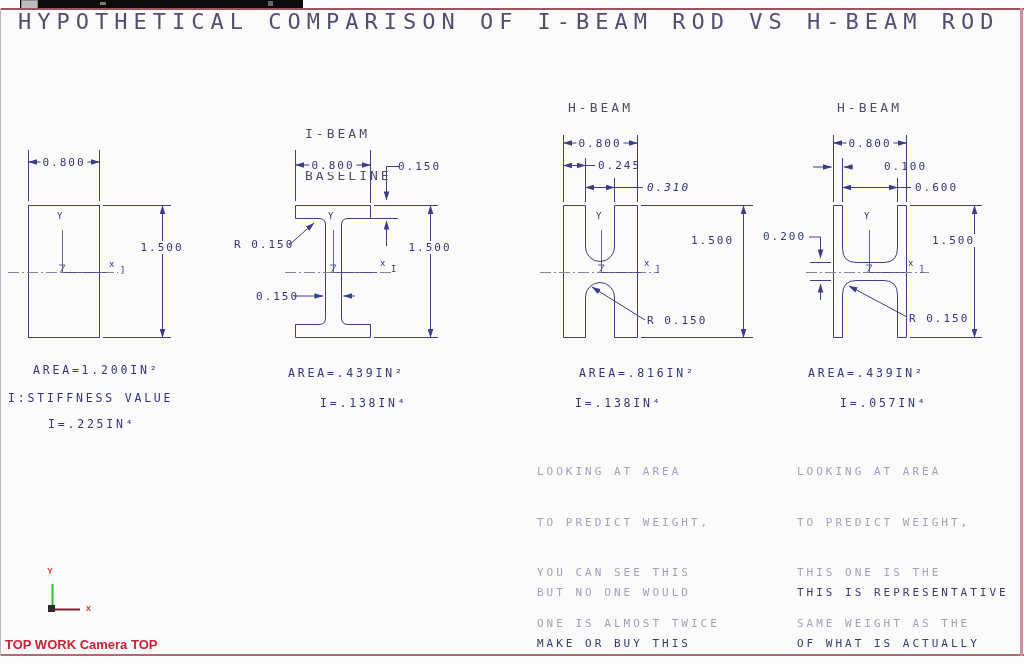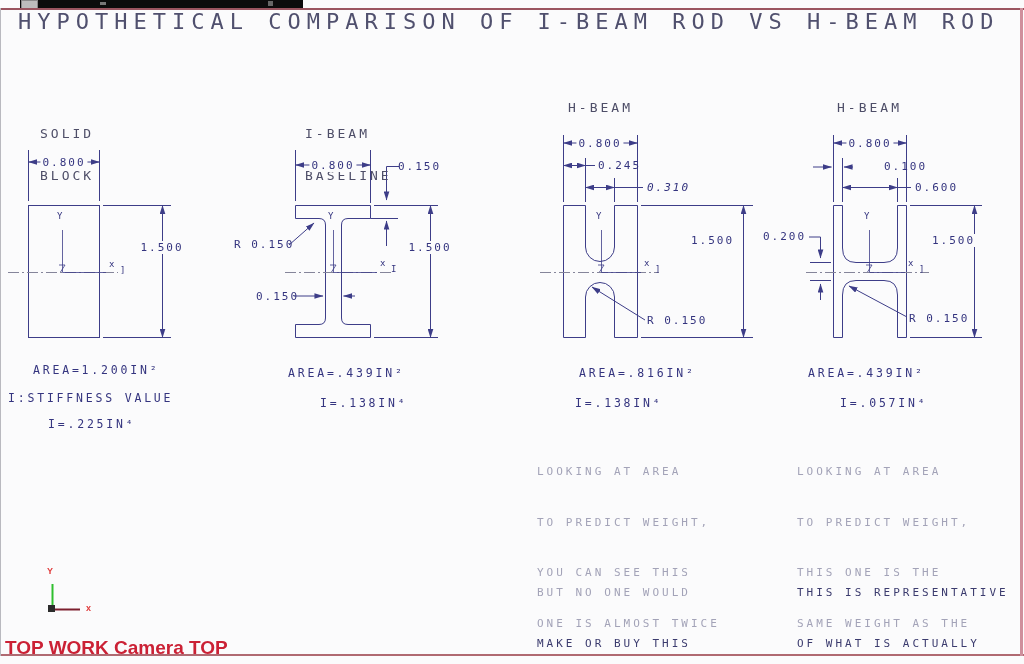--- a/index.html
+++ b/index.html
@@ -13,21 +13,21 @@
   .ttl  { font-size:13px; letter-spacing:3px; color:#4e4e68; line-height:14px; }
   .dim  { font-size:11px; letter-spacing:2px; color:#34347f; }
   .bg   { background:#fbfbfc; padding:0 2px; }
   .c    { transform:translateX(-50%); }
   .area { font-size:11.5px; letter-spacing:2.8px; color:#34347f;text-align:right; }
   .ax   { font-size:9px; letter-spacing:0; color:#34347f; }
   .para div { font-size:11px; letter-spacing:3px; height:12.5px; white-space:pre; }
   .lt { color:#a3a3b8; }
   .dk { color:#3b3b6e; }
   .statusbar { font-family:"Liberation Sans", sans-serif; font-weight:bold;
-               font-size:19px; color:#cb2135; }
+               font-size:13px; color:#cb2135; }
   .axred { font-family:"Liberation Sans", sans-serif; font-size:9px; font-weight:bold; color:#e03a3a; }
   svg { position:absolute; left:0; top:0; }
   .blackbar { position:absolute; left:20px; top:0; width:283px; height:8px; background:#0c0c0c; }
   .graychip { position:absolute; left:1px; top:0; width:15px; height:7px; background:#bdbdbd; border:1px solid #8a8a8a; }
   .mark1 { position:absolute; left:80px; top:2px; width:6px; height:3px; background:#777; }
   .mark2 { position:absolute; left:248px; top:1px; width:5px; height:5px; background:#666; }
   .border-top    { position:absolute; left:0; top:8px;  width:1024px; height:2px; background:#9b5560; }
   .border-bottom { position:absolute; left:0; top:654px; width:1024px; height:2px; background:#b06a72; }
   .border-right  { position:absolute; left:1020px; top:8px; width:3px; height:648px; background:#cf8f9c; }
   .border-left   { position:absolute; left:0; top:8px; width:1px; height:648px; background:#b9b9bf; }
@@ -136,24 +136,20 @@
 
     <g>
       <path d="M52.5,584 V609.5" stroke="#2fbf2f" stroke-width="2"></path>
       <path d="M52.5,609.5 H80" stroke="#7c1f2e" stroke-width="2"></path>
       <rect x="48" y="605" width="7" height="7" fill="#2b2b2b"></rect>
     </g>
   </svg>
 
   <div class="t big" style="left:18px; top:9px;">HYPOTHETICAL COMPARISON OF I-BEAM ROD VS H-BEAM ROD</div>
 
-  <div class="t ttl" style="left:40px; top:99px;">
-    <div>SOLID</div>
-    <div>BLOCK</div>
-  </div>
   <div class="t dim bg c" style="left:64px; top:156px;">0.800</div>
   <div class="t dim bg c" style="left:162px; top:241px;">1.500</div>
   <div class="t ax" style="left:57px; top:211px;">Y</div>
   <div class="t ax" style="left:109px; top:259px;">x</div>
   <div class="t ax" style="left:120px; top:265px;">]</div>
   <div class="t area" style="left:33px; top:363px;">AREA=1.200IN²</div>
   <div class="t area" style="left:8px; top:391px;">I:STIFFNESS VALUE</div>
   <div class="t area" style="left:48px; top:417px;">I=.225IN⁴</div>
 
   <div class="t ttl" style="left:305px; top:99px;">

